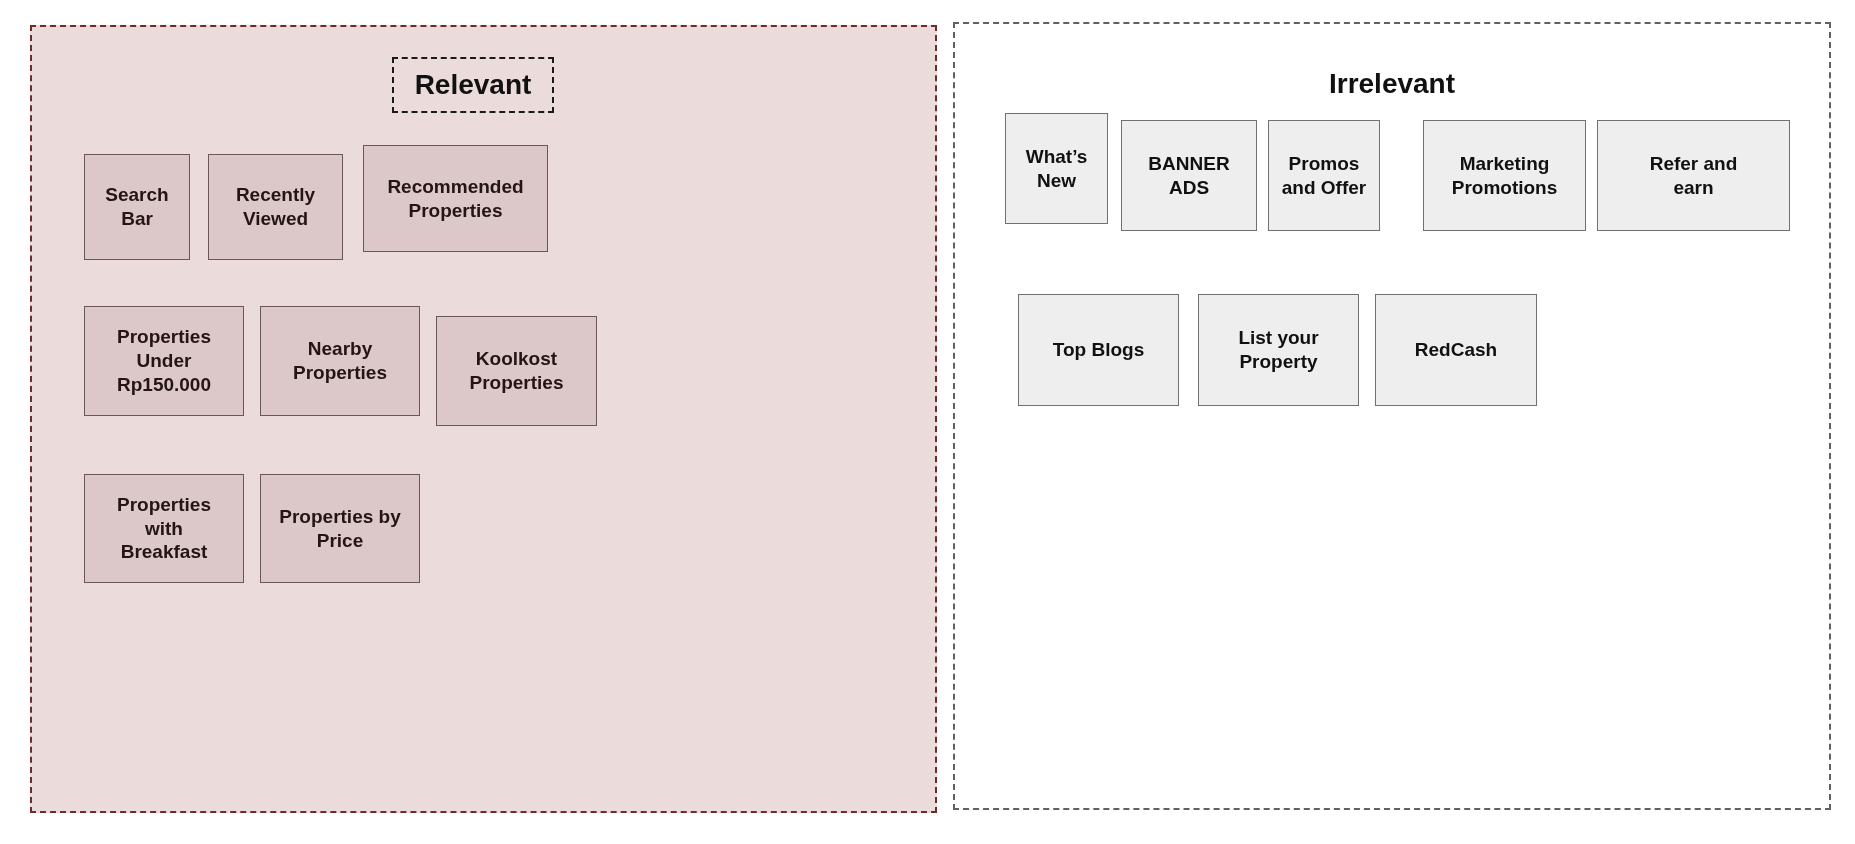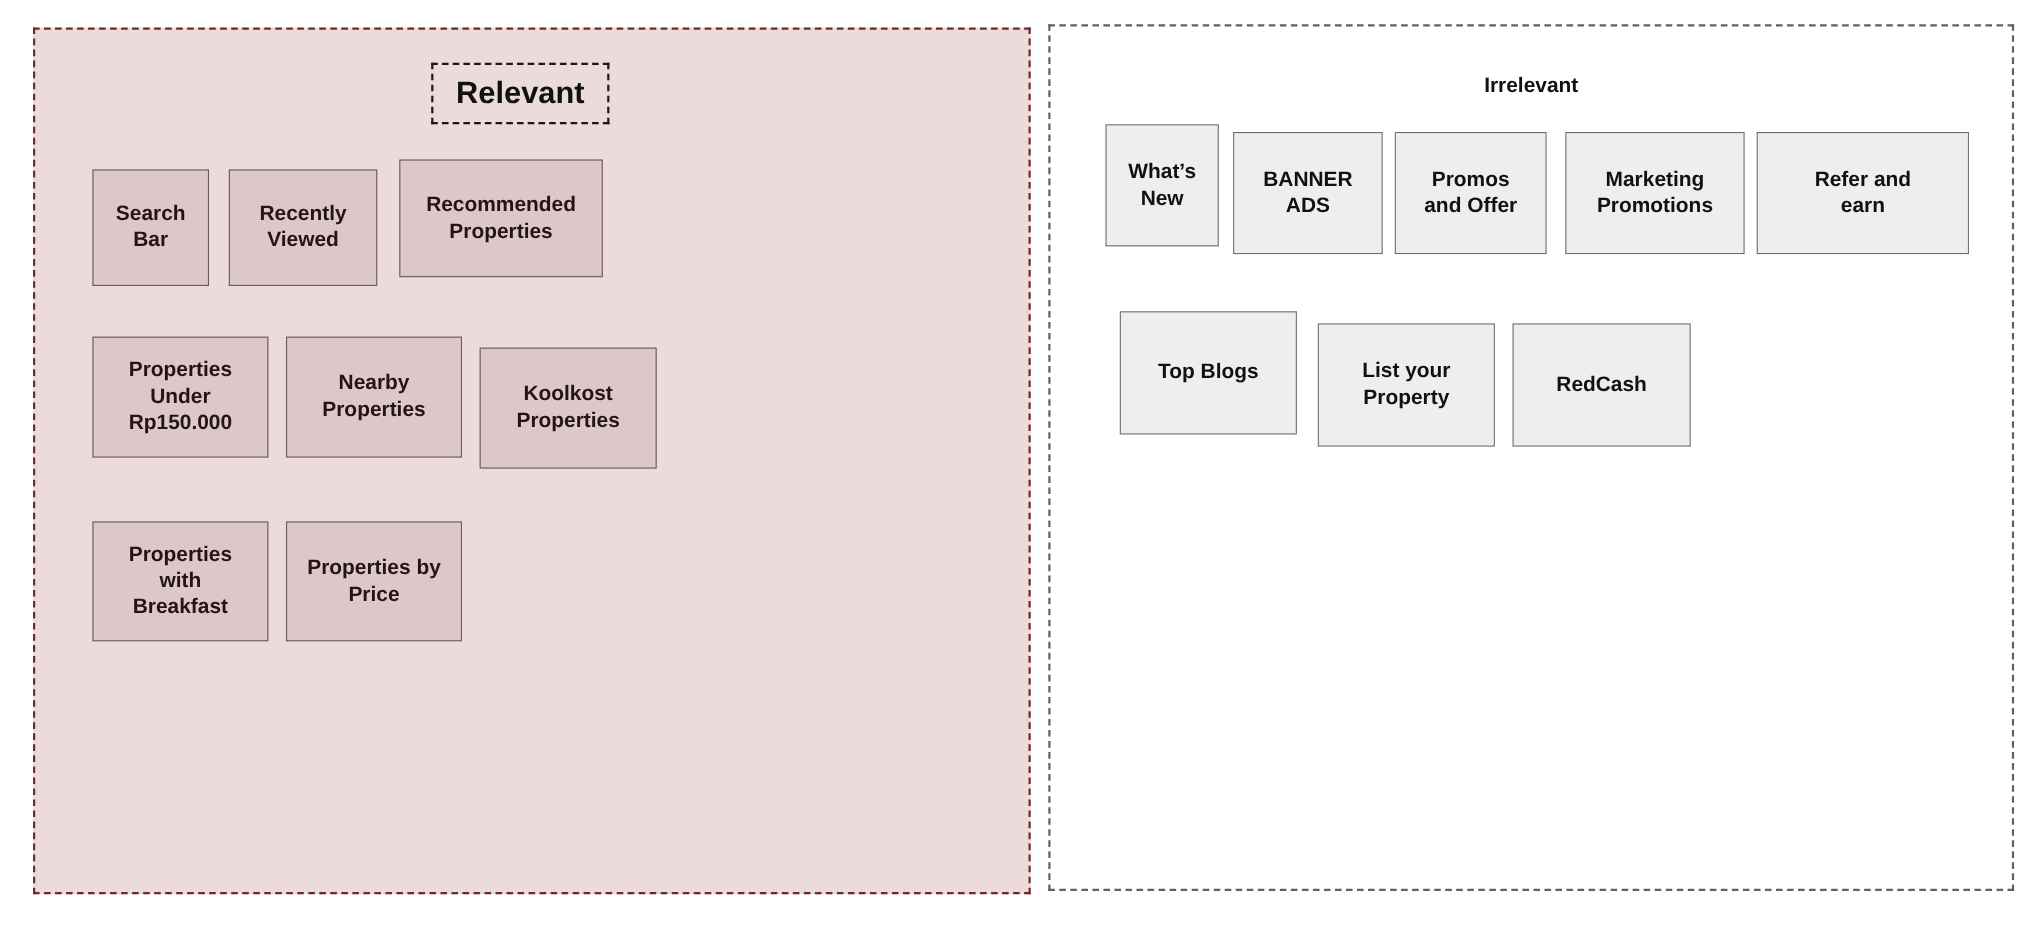--- a/index.html
+++ b/index.html
@@ -49,21 +49,21 @@
     font-size: 28px;
     font-weight: bold;
     color: var(--text-color, #111111);
   }
   .title-plain {
     position: absolute;
     left: 0;
     top: 44px;
     width: 100%;
     text-align: center;
-    font-size: 19px;
+    font-size: 28px;
     font-weight: bold;
     color: var(--text-color, #111111);
   }
   .node {
     position: absolute;
     box-sizing: border-box;
     display: flex;
     align-items: center;
     justify-content: center;
     text-align: center;
@@ -88,24 +88,24 @@
   .n-recently-viewed   { left: 176px; top: 127px; width: 135px; height: 106px; }
   .n-recommended       { left: 331px; top: 118px; width: 185px; height: 107px; }
   .n-under-price       { left: 52px;  top: 279px; width: 160px; height: 110px; }
   .n-nearby            { left: 228px; top: 279px; width: 160px; height: 110px; }
   .n-koolkost          { left: 404px; top: 289px; width: 161px; height: 110px; }
   .n-breakfast         { left: 52px;  top: 447px; width: 160px; height: 109px; }
   .n-by-price          { left: 228px; top: 447px; width: 160px; height: 109px; }
   
   .n-whats-new         { left: 50px;  top: 89px;  width: 103px; height: 111px; }
   .n-banner-ads        { left: 166px; top: 96px;  width: 136px; height: 111px; }
-  .n-promos            { left: 313px; top: 96px;  width: 138px; height: 111px; }
+  .n-promos            { left: 313px; top: 96px;  width: 112px; height: 111px; }
   .n-marketing         { left: 468px; top: 96px;  width: 163px; height: 111px; }
   .n-refer-earn        { left: 642px; top: 96px;  width: 193px; height: 111px; }
-  .n-top-blogs         { left: 63px;  top: 259px; width: 161px; height: 112px; }
+  .n-top-blogs         { left: 63px;  top: 270px; width: 161px; height: 112px; }
   .n-list-property     { left: 243px; top: 270px; width: 161px; height: 112px; justify-content: center; }
   .n-redcash           { left: 420px; top: 270px; width: 162px; height: 112px; }
 </style>
 </head>
 <body>
 
 <div class="canvas">
 
   <section class="panel panel-relevant">
     <div class="title-box">

